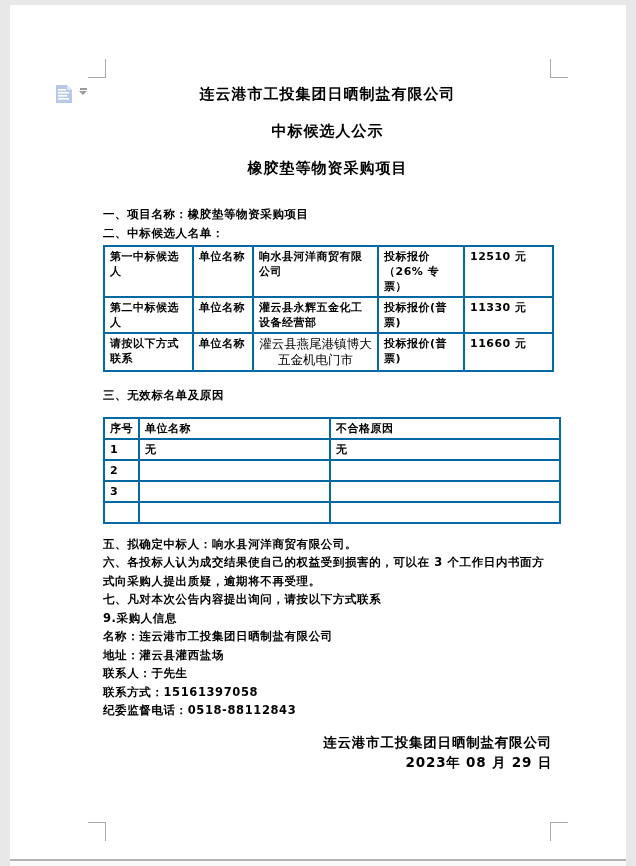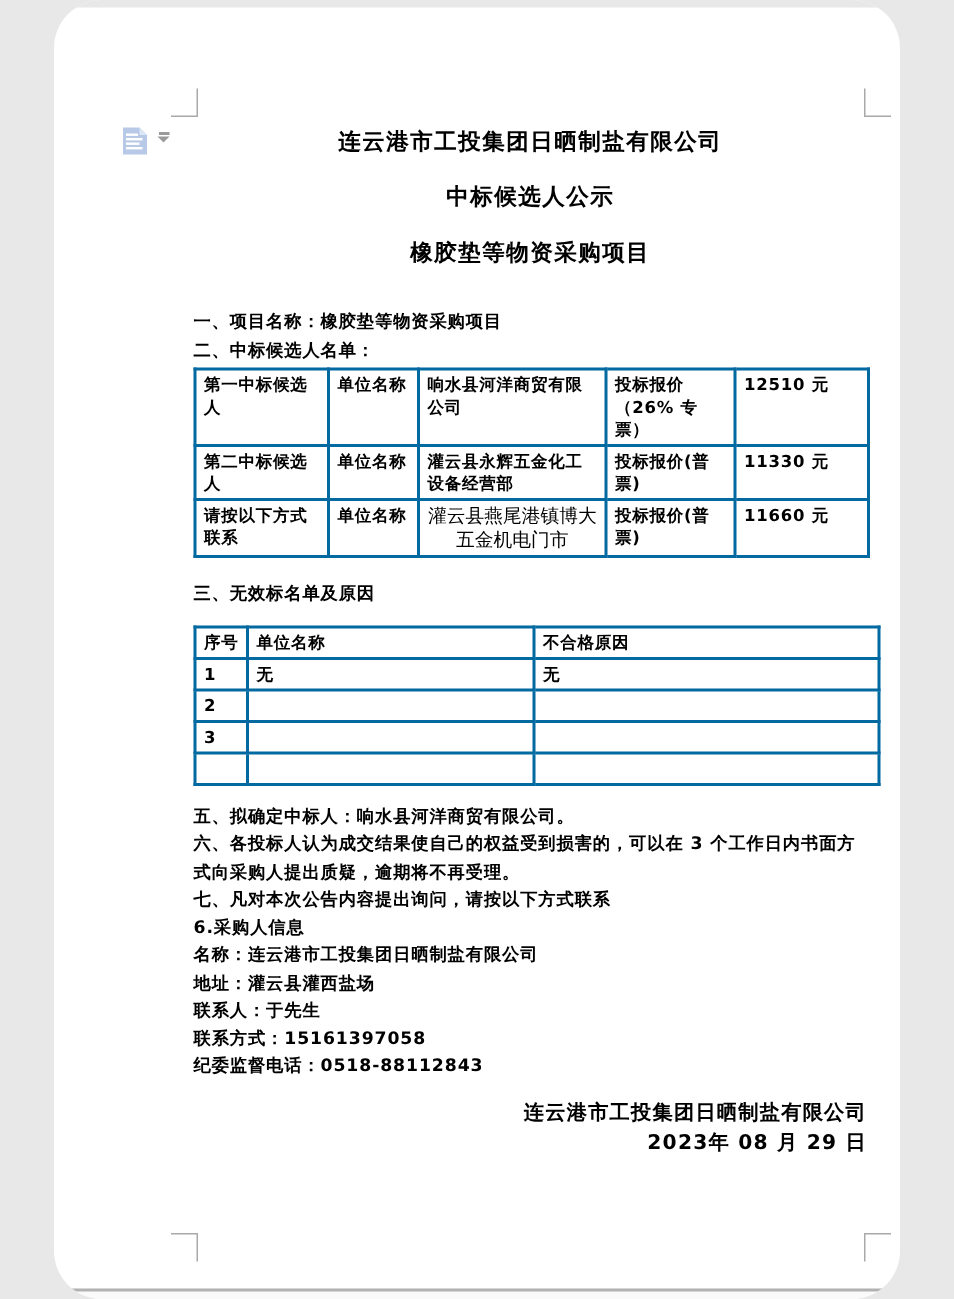--- a/index.html
+++ b/index.html
@@ -1,21 +1,20 @@
 <!DOCTYPE html>
 <html><head>
 <meta charset="utf-8">
 <style>
   html,body{margin:0;padding:0;background:#e8e8e8;}
   .page{
-    position:relative;width:564px;height:866px;margin:0 auto;
+    position:relative;width:616px;height:866px;margin:0 auto;
     background:#ffffff;overflow:hidden;
     font-family:"DejaVu Sans","Liberation Sans",sans-serif;
     color:#000;
-    border-radius:32px;
   }
   .top-strip{position:absolute;left:0;top:0;width:636px;height:5px;background:#e8e8e8;}
   .bottom-strip{position:absolute;left:0;top:859px;width:636px;height:7px;background:#fafafa;border-top:2px solid #b2b2b2;box-sizing:border-box;}
 
   
   .crop{position:absolute;width:18px;height:19px;box-sizing:border-box;}
   .crop.tl{left:78px;top:59px;border-right:1px solid #a9a9a9;border-bottom:1px solid #a9a9a9;}
   .crop.tr{left:540px;top:59px;border-left:1px solid #a9a9a9;border-bottom:1px solid #a9a9a9;}
   .crop.bl{left:78px;top:822px;border-right:1px solid #a9a9a9;border-top:1px solid #a9a9a9;}
   .crop.br{left:540px;top:822px;border-left:1px solid #a9a9a9;border-top:1px solid #a9a9a9;}
@@ -168,21 +167,21 @@
         <td></td>
         <td></td>
       </tr>
     </tbody>
       </table>
 
     <div class="body-text s5">五、拟确定中标人：响水县河洋商贸有限公司。</div>
     <div class="body-text">六、各投标人认为成交结果使自己的权益受到损害的，可以在 3 个工作日内书面方式向采购人提出质疑，逾期将不再受理。</div>
     <div class="body-text">七、凡对本次公告内容提出询问，请按以下方式联系</div>
 
-    <div class="purchaser-line">6.采购人信息</div>
+    <div class="purchaser-line">9.采购人信息</div>
     <div class="purchaser-line">名称：连云港市工投集团日晒制盐有限公司</div>
     <div class="purchaser-line">地址：灌云县灌西盐场</div>
     <div class="purchaser-line">联系人：于先生</div>
     <div class="purchaser-line">联系方式：15161397058</div>
     <div class="purchaser-line">纪委监督电话：0518-88112843</div>
 
     <div class="sign-block">
       <div>连云港市工投集团日晒制盐有限公司</div>
       <div>2023年 08 月 29 日</div>
     </div>

